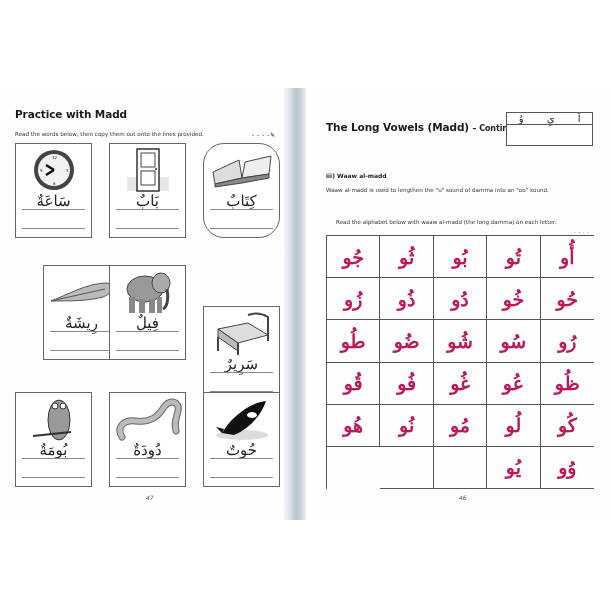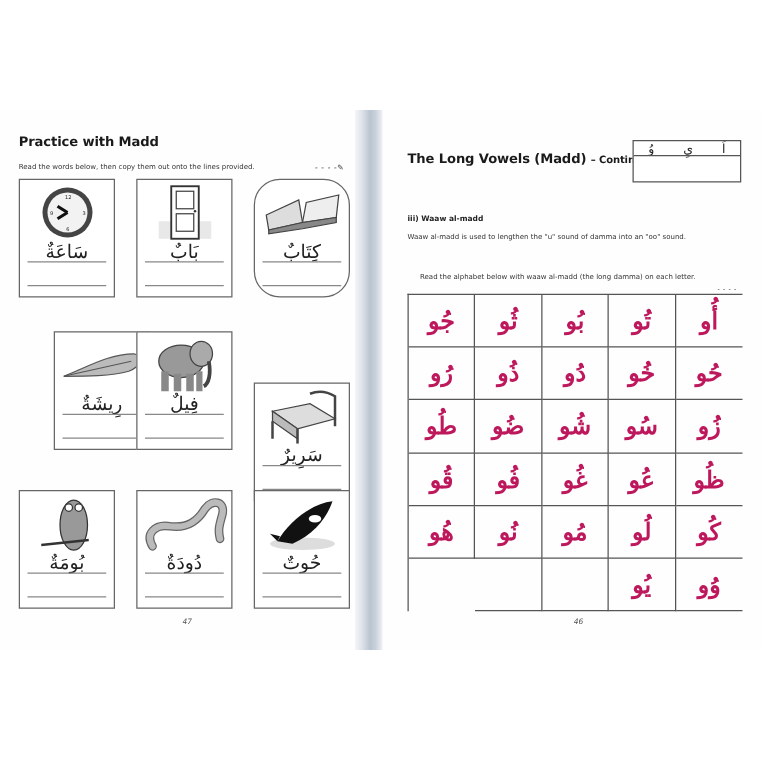--- a/index.html
+++ b/index.html
@@ -199,23 +199,23 @@
   <div class="cell">أُو</div>
   <div class="cell">تُو</div>
   <div class="cell">بُو</div>
   <div class="cell">ثُو</div>
   <div class="cell">جُو</div>
 
   <div class="cell">حُو</div>
   <div class="cell">خُو</div>
   <div class="cell">دُو</div>
   <div class="cell">ذُو</div>
+  <div class="cell">زُو</div>
+
   <div class="cell">رُو</div>
-
-  <div class="cell">زُو</div>
   <div class="cell">سُو</div>
   <div class="cell">شُو</div>
   <div class="cell">ضُو</div>
 
   <div class="cell">طُو</div>
   <div class="cell">ظُو</div>
   <div class="cell">عُو</div>
   <div class="cell">غُو</div>
   <div class="cell">فُو</div>
 

